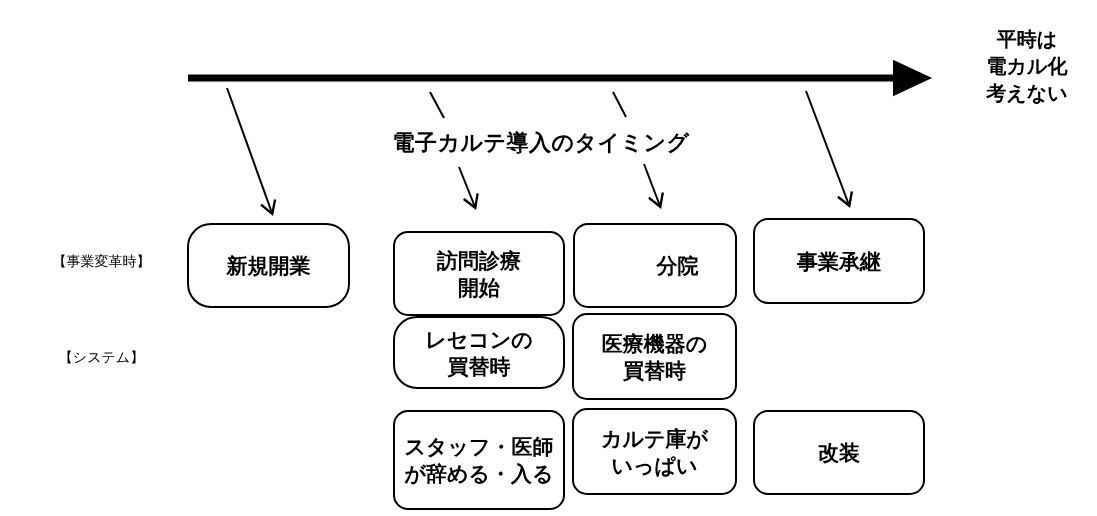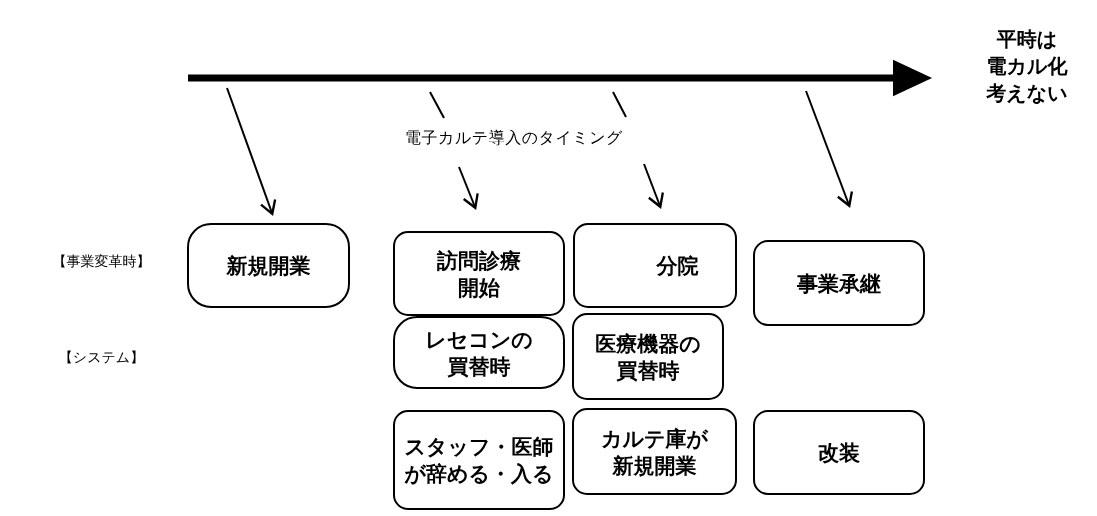--- a/index.html
+++ b/index.html
@@ -19,26 +19,26 @@
   .arrows-layer {
     position: absolute;
     left: 0;
     top: 0;
     width: 1097px;
     height: 516px;
     pointer-events: none;
   }
   .diagram-title {
     position: absolute;
-    left: 364px;
+    left: 391px;
     top: 128px;
     width: 300px;
     text-align: center;
-    font-size: 16px;
-    font-weight: normal;
+    font-size: 22px;
+    font-weight: bold;
     letter-spacing: 0.5px;
     white-space: nowrap;
   }
   .axis-note {
     position: absolute;
     left: 972px;
     top: 26px;
     width: 110px;
     text-align: center;
     font-size: 20px;
@@ -68,23 +68,23 @@
     justify-content: center;
     text-align: center;
     font-size: 21px;
     font-weight: bold;
     line-height: 27px;
     white-space: pre-line;
   }
   .box.new-opening          { left: 187px; top: 223px; width: 163px; height: 85px; border-radius: 24px; }
   .box.home-visit-start     { left: 393px; top: 231px; width: 172px; height: 85px; }
   .box.branch-clinic        { left: 573px; top: 223px; width: 164px; height: 85px; padding-left: 45px; }
-  .box.business-succession  { left: 753px; top: 240px; width: 172px; height: 86px; }
+  .box.business-succession  { left: 753px; top: 218px; width: 172px; height: 86px; }
   .box.recepcon-replacement { left: 393px; top: 316px; width: 172px; height: 73px; border-radius: 24px; }
-  .box.equipment-replacement{ left: 572px; top: 313px; width: 152px; height: 87px; }
+  .box.equipment-replacement{ left: 572px; top: 313px; width: 165px; height: 87px; }
   .box.staff-turnover       { left: 393px; top: 410px; width: 172px; height: 100px; }
   .box.chart-storage-full   { left: 572px; top: 408px; width: 165px; height: 87px; }
   .box.renovation           { left: 753px; top: 410px; width: 172px; height: 85px; }
 </style>
 </head>
 <body>
 
 <div class="canvas">
 
   <svg class="arrows-layer" viewBox="0 0 1097 516" aria-hidden="true">
@@ -128,16 +128,16 @@
   <div class="box business-succession">事業承継</div>
 
   <div class="box recepcon-replacement">レセコンの
 買替時</div>
   <div class="box equipment-replacement">医療機器の
 買替時</div>
 
   <div class="box staff-turnover">スタッフ・医師
 が辞める・入る</div>
   <div class="box chart-storage-full">カルテ庫が
-新規開業</div>
+いっぱい</div>
   <div class="box renovation">改装</div>
 
 </div>
 
 </body></html>

